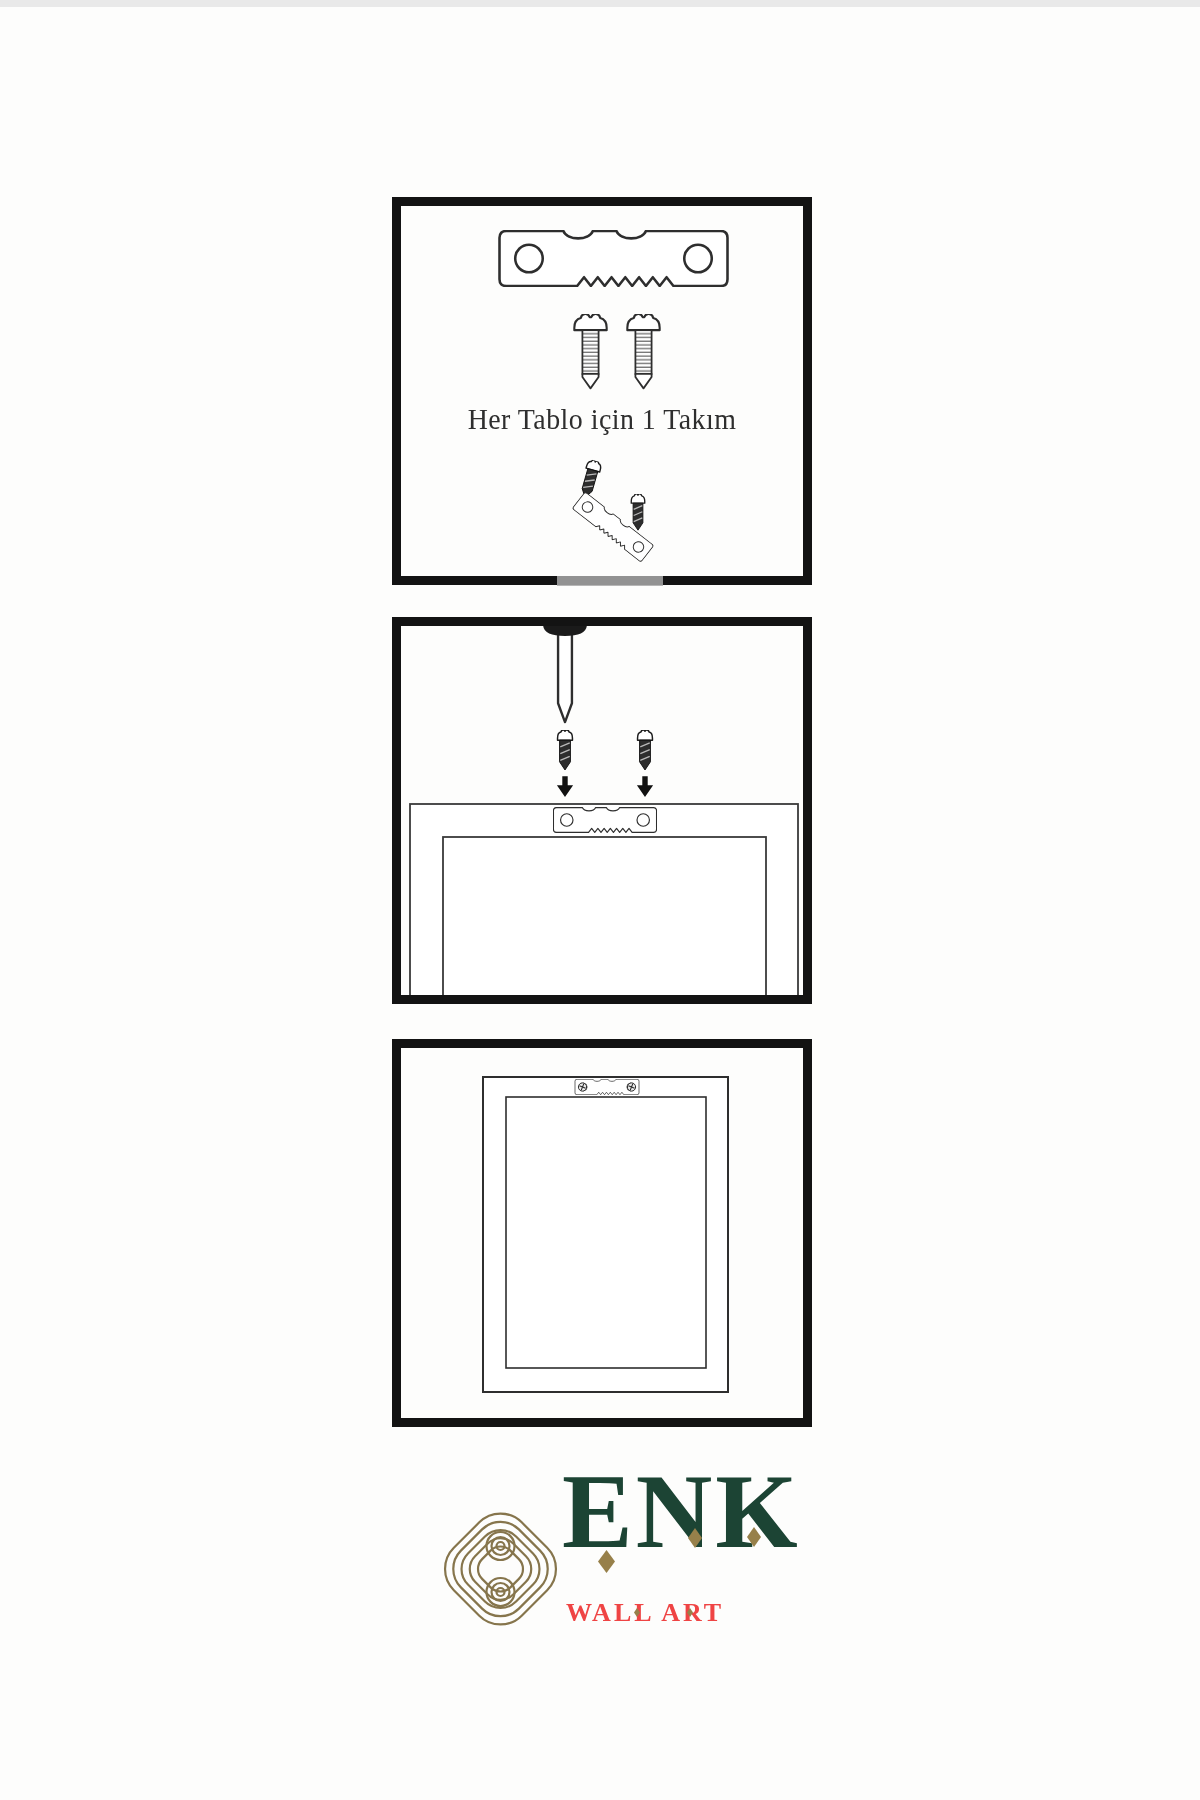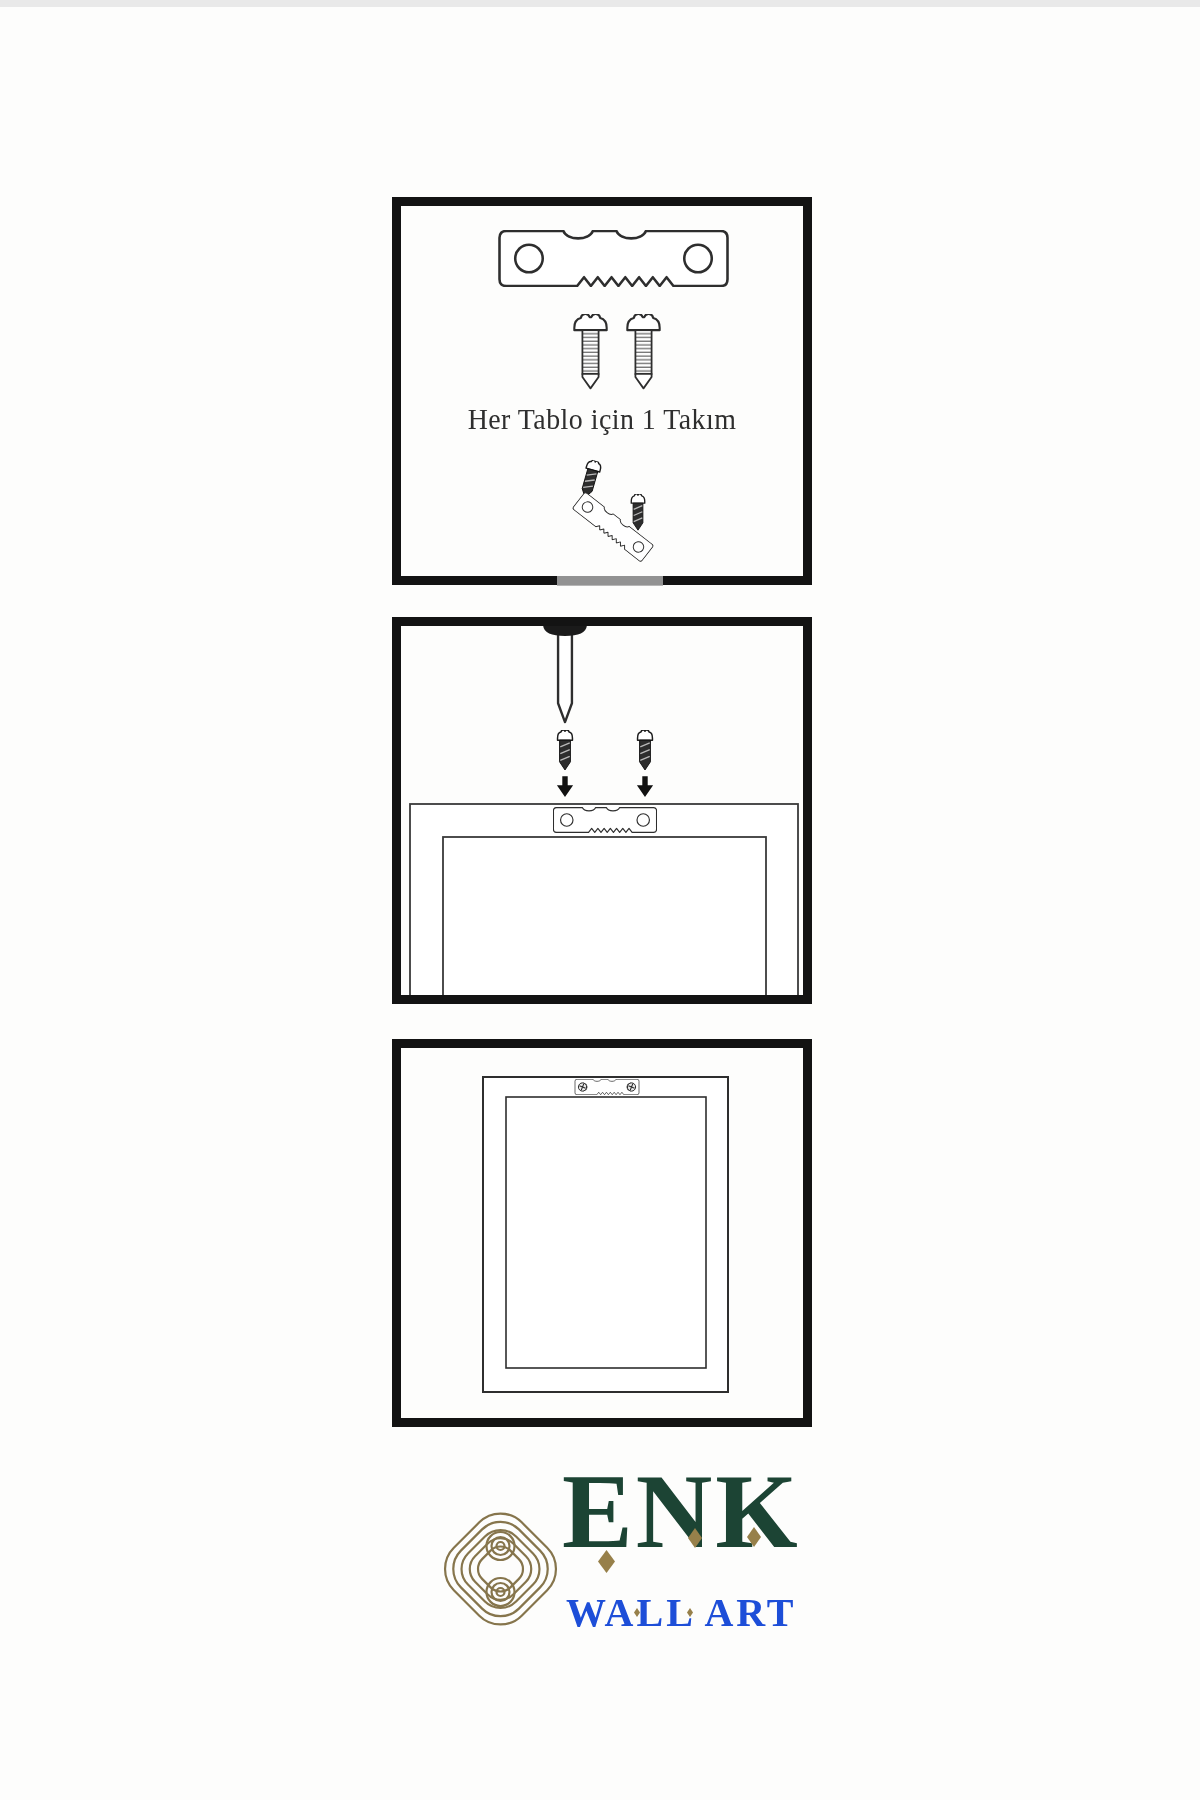--- a/index.html
+++ b/index.html
@@ -28,22 +28,22 @@
   }
   
   .logo-emblem{position:absolute;left:438px;top:1497px;width:125px;height:130px;}
   .brand-name{
     position:absolute;left:562px;top:1452px;width:230px;height:106px;
     font-family:"Liberation Serif", serif;font-weight:700;font-size:106px;
     line-height:106px;letter-spacing:3px;color:#1c4434;white-space:nowrap;
   }
   .brand-subtitle{
     position:absolute;left:566px;top:1591px;width:230px;
-    font-family:"Liberation Serif", serif;font-weight:700;font-size:40px;
-    line-height:30px;letter-spacing:3px;color:#1d4ed8;white-space:nowrap;
+    font-family:"Liberation Serif", serif;font-weight:700;font-size:26px;
+    line-height:30px;letter-spacing:3px;color:#ef4444;white-space:nowrap;
   }
   .diamond{
     position:absolute;background:#97804a;
     clip-path:polygon(50% 0,100% 50%,50% 100%,0 50%);
   }
   .d1{left:598px;top:1543px;width:17px;height:23px;}
   .d2{left:688px;top:1521px;width:14px;height:20px;}
   .d3{left:747px;top:1520px;width:14px;height:20px;}
   .d4{left:634px;top:1601px;width:6px;height:9px;}
   .d5{left:687px;top:1601px;width:6px;height:9px;}

